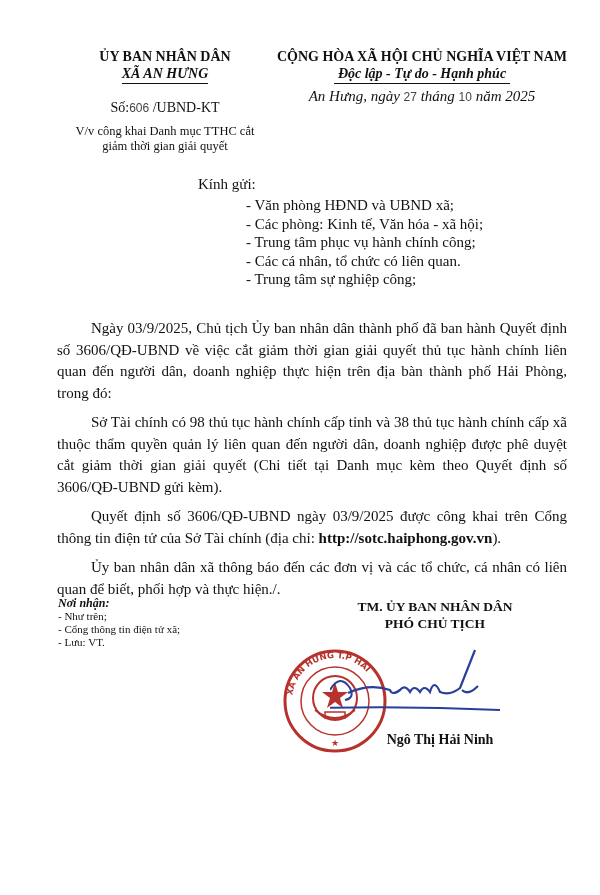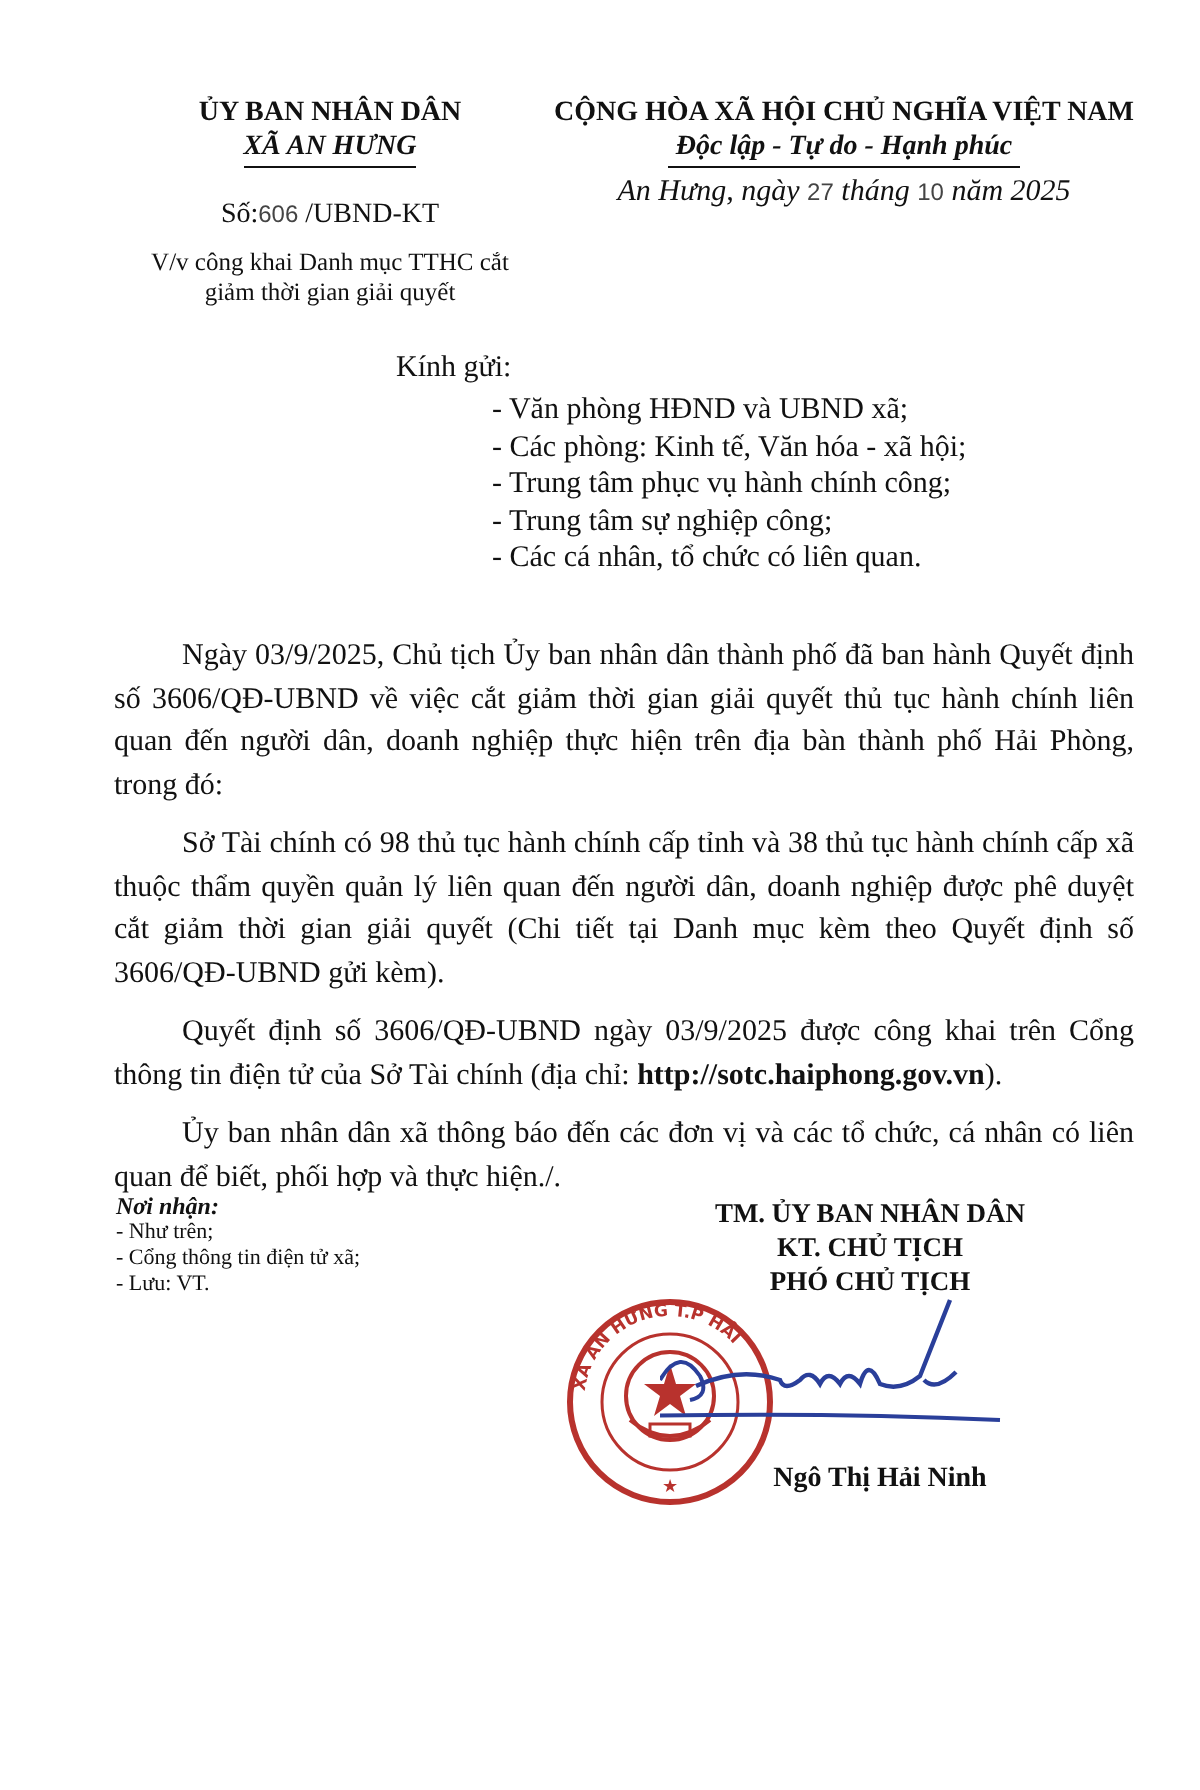--- a/index.html
+++ b/index.html
@@ -44,41 +44,40 @@
   <div class="ital" style="margin-top:4px;font-size:15px;">
     <span>An Hưng, ngày </span><span class="hw" style="font-style:normal">27</span><span> tháng </span><span class="hw" style="font-style:normal">10</span><span> năm 2025</span>
   </div>
 </div>
 
 <div class="abs kg">Kính gửi:</div>
 <div class="abs recips">
   <div>- Văn phòng HĐND và UBND xã;</div>
   <div>- Các phòng: Kinh tế, Văn hóa - xã hội;</div>
   <div>- Trung tâm phục vụ hành chính công;</div>
+  <div>- Các cá nhân, tổ chức có liên quan.</div>
   <div>- Trung tâm sự nghiệp công;</div>
-  <div>- Các cá nhân, tổ chức có liên quan.</div>
 </div>
 
 <div class="abs body" style="top:318px;">
   <p>Ngày 03/9/2025, Chủ tịch Ủy ban nhân dân thành phố đã ban hành Quyết định số 3606/QĐ-UBND về việc cắt giảm thời gian giải quyết thủ tục hành chính liên quan đến người dân, doanh nghiệp thực hiện trên địa bàn thành phố Hải Phòng, trong đó:</p>
   <p>Sở Tài chính có 98 thủ tục hành chính cấp tỉnh và 38 thủ tục hành chính cấp xã thuộc thẩm quyền quản lý liên quan đến người dân, doanh nghiệp được phê duyệt cắt giảm thời gian giải quyết (Chi tiết tại Danh mục kèm theo Quyết định số 3606/QĐ-UBND gửi kèm).</p>
   <p><span>Quyết định số 3606/QĐ-UBND ngày 03/9/2025 được công khai trên Cổng thông tin điện tử của Sở Tài chính (địa chỉ: </span><b>http://sotc.haiphong.gov.vn</b><span>).</span></p>
   <p>Ủy ban nhân dân xã thông báo đến các đơn vị và các tổ chức, cá nhân có liên quan  để biết, phối hợp và thực hiện./.</p>
 </div>
 
 <div class="abs noi">
   <div class="bold ital" style="font-size:12px;">Nơi nhận:</div>
   <div>- Như trên;</div>
   <div>- Cổng thông tin điện tử xã;</div>
   <div>- Lưu: VT.</div>
 </div>
 
 <div class="abs sig center bold">
   <div>TM. ỦY BAN NHÂN DÂN</div>
-  <div>KT. CHỦ TỊCH</div>
   <div>PHÓ CHỦ TỊCH</div>
 </div>
 
 <div class="abs seal">
   <svg width="106" height="106" viewBox="0 0 106 106">
     <circle cx="53" cy="53" r="50" fill="none" stroke="#b8322d" stroke-width="3"></circle>
     <circle cx="53" cy="53" r="34" fill="none" stroke="#b8322d" stroke-width="1.5"></circle>
     <circle cx="53" cy="50" r="22" fill="none" stroke="#b8322d" stroke-width="2"></circle>
     <polygon points="53,34 56,44 66,44 58,50 61,60 53,54 45,60 48,50 40,44 50,44" fill="#b8322d"></polygon>
     <path d="M33,62 Q53,78 73,62" fill="none" stroke="#b8322d" stroke-width="2"></path>

